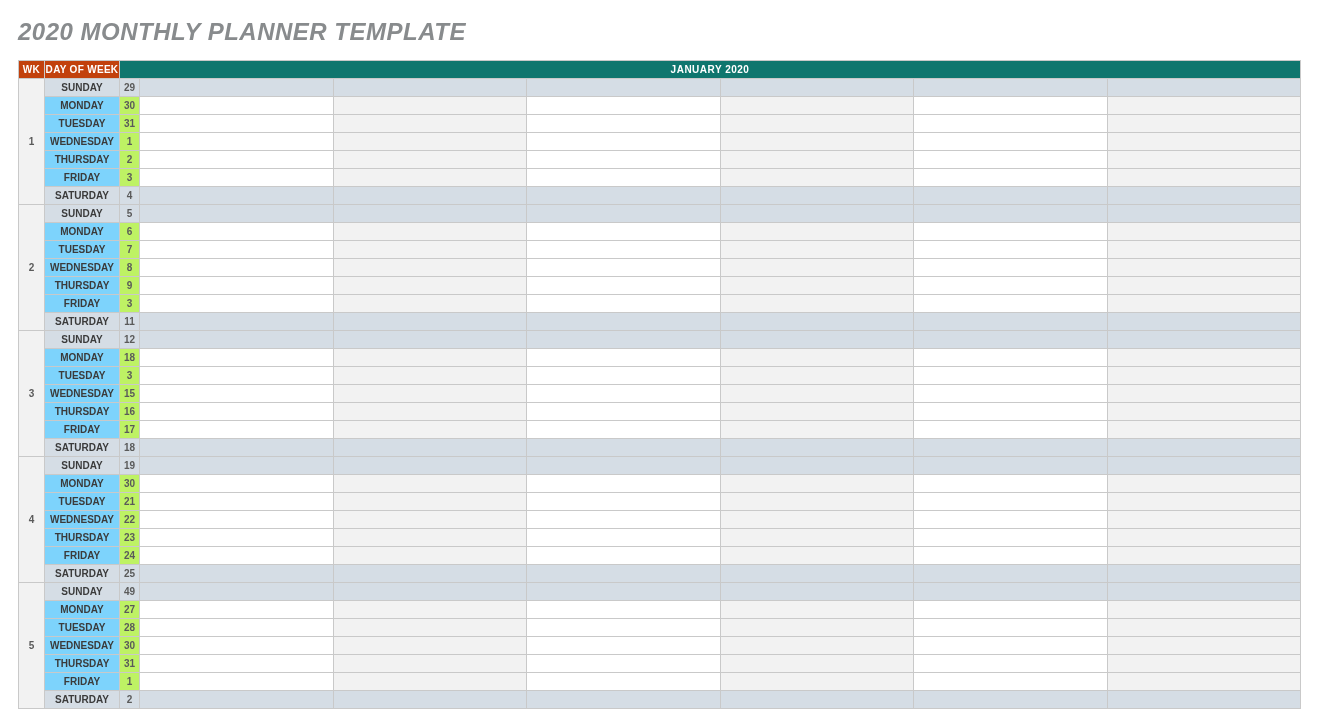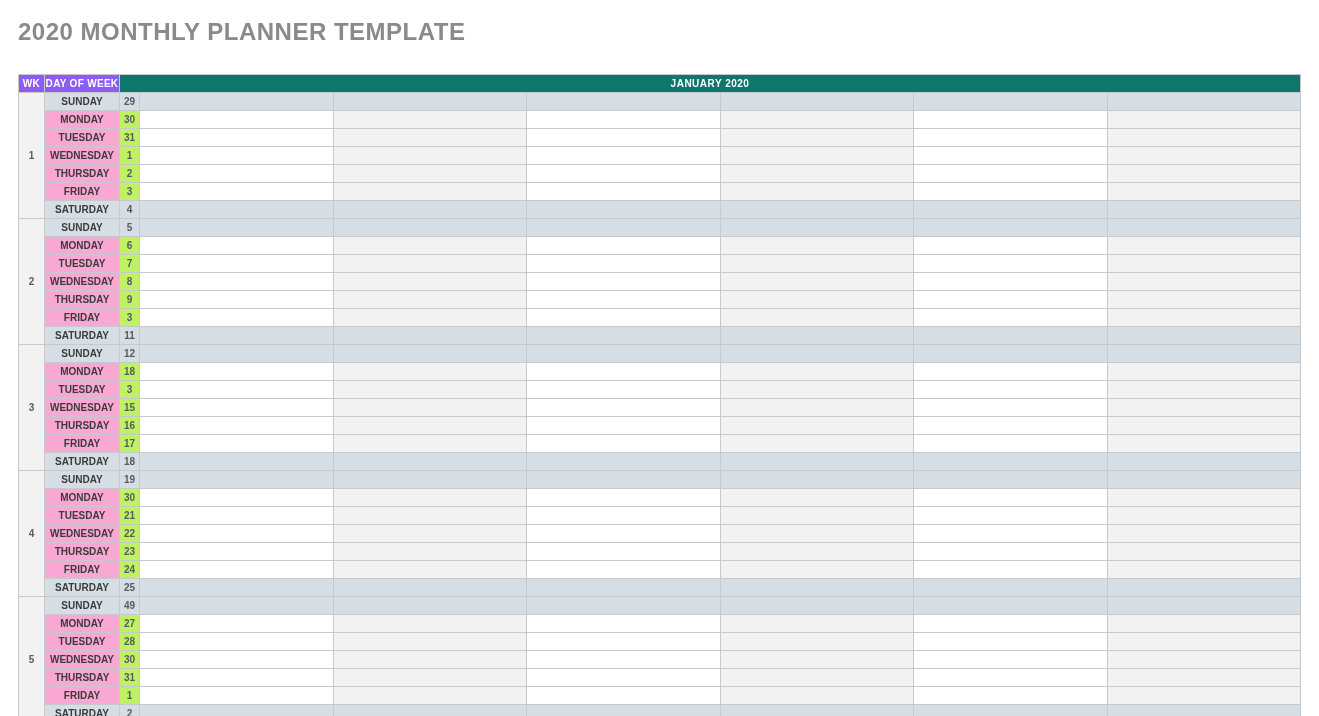--- a/index.html
+++ b/index.html
@@ -8,58 +8,59 @@
     padding: 18px;
     font-family: Arial, Helvetica, sans-serif;
     background: #ffffff;
     color: #333;
   }
   .title {
     font-size: 24px;
     font-weight: bold;
     color: #888b8d;
     letter-spacing: 0.5px;
-    margin-bottom: 28px;
+    margin-bottom: 14px;
+    font-style: italic;
   }
   table.planner {
     border-collapse: collapse;
     width: 100%;
     table-layout: fixed;
   }
   table.planner th, table.planner td {
     border: 1px solid #c9c9c9;
     font-size: 10px;
     font-weight: bold;
     text-align: center;
     padding: 0;
     height: 18px;
     vertical-align: middle;
   }
   col.c-wk   { width: 26px; }
   col.c-dow  { width: 75px; }
   col.c-dn   { width: 20px; }
   col.c-ev   { width: auto; }
   th.hdr-dark {
-    background: #8b5cf6;
+    background: #c2410c;
     color: #ffffff;
     font-size: 10px;
     letter-spacing: 0.3px;
   }
   th.hdr-month {
     background: #0f766e;
     color: #ffffff;
     font-size: 11px;
     letter-spacing: 0.5px;
   }
   td.wk-cell {
     background: #f2f2f2;
     color: #5a5a5a;
   }
   td.dow-cell {
-    background: #f9a8d4;
+    background: #7dd3fc;
     color: #3b3b3b;
   }
   td.daynum-cell {
     background: #bef264;
     color: #5a5a5a;
   }
   td.ev-cell { }
   tr.weekday td.ev-cell.odd  { background: #ffffff; }
   tr.weekday td.ev-cell.even { background: #f2f2f2; }
   tr.weekend td.dow-cell,

